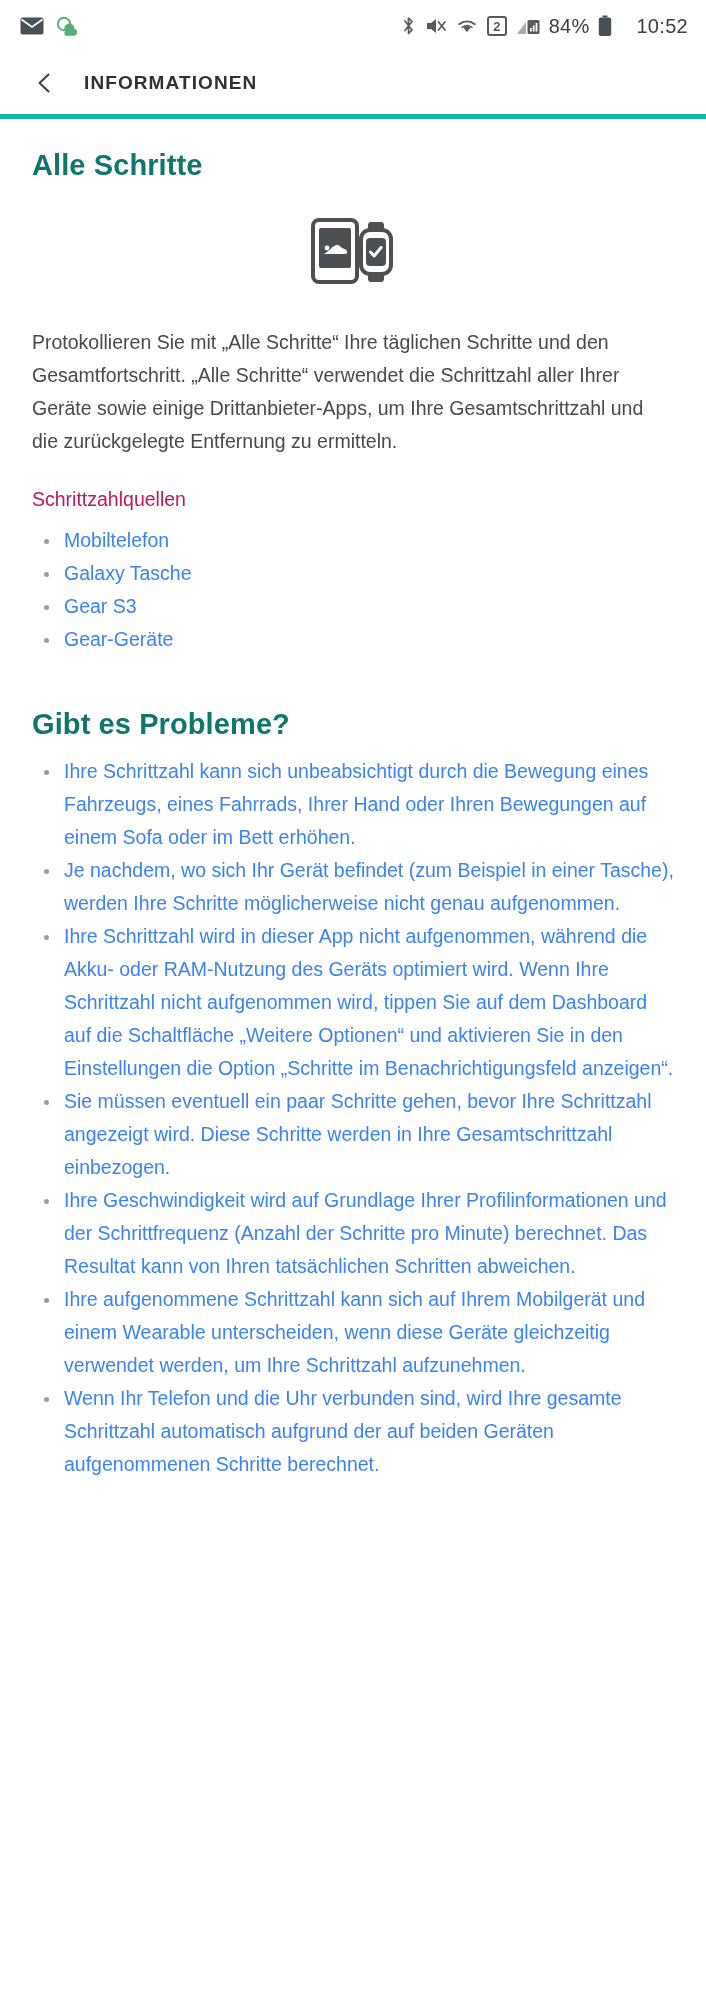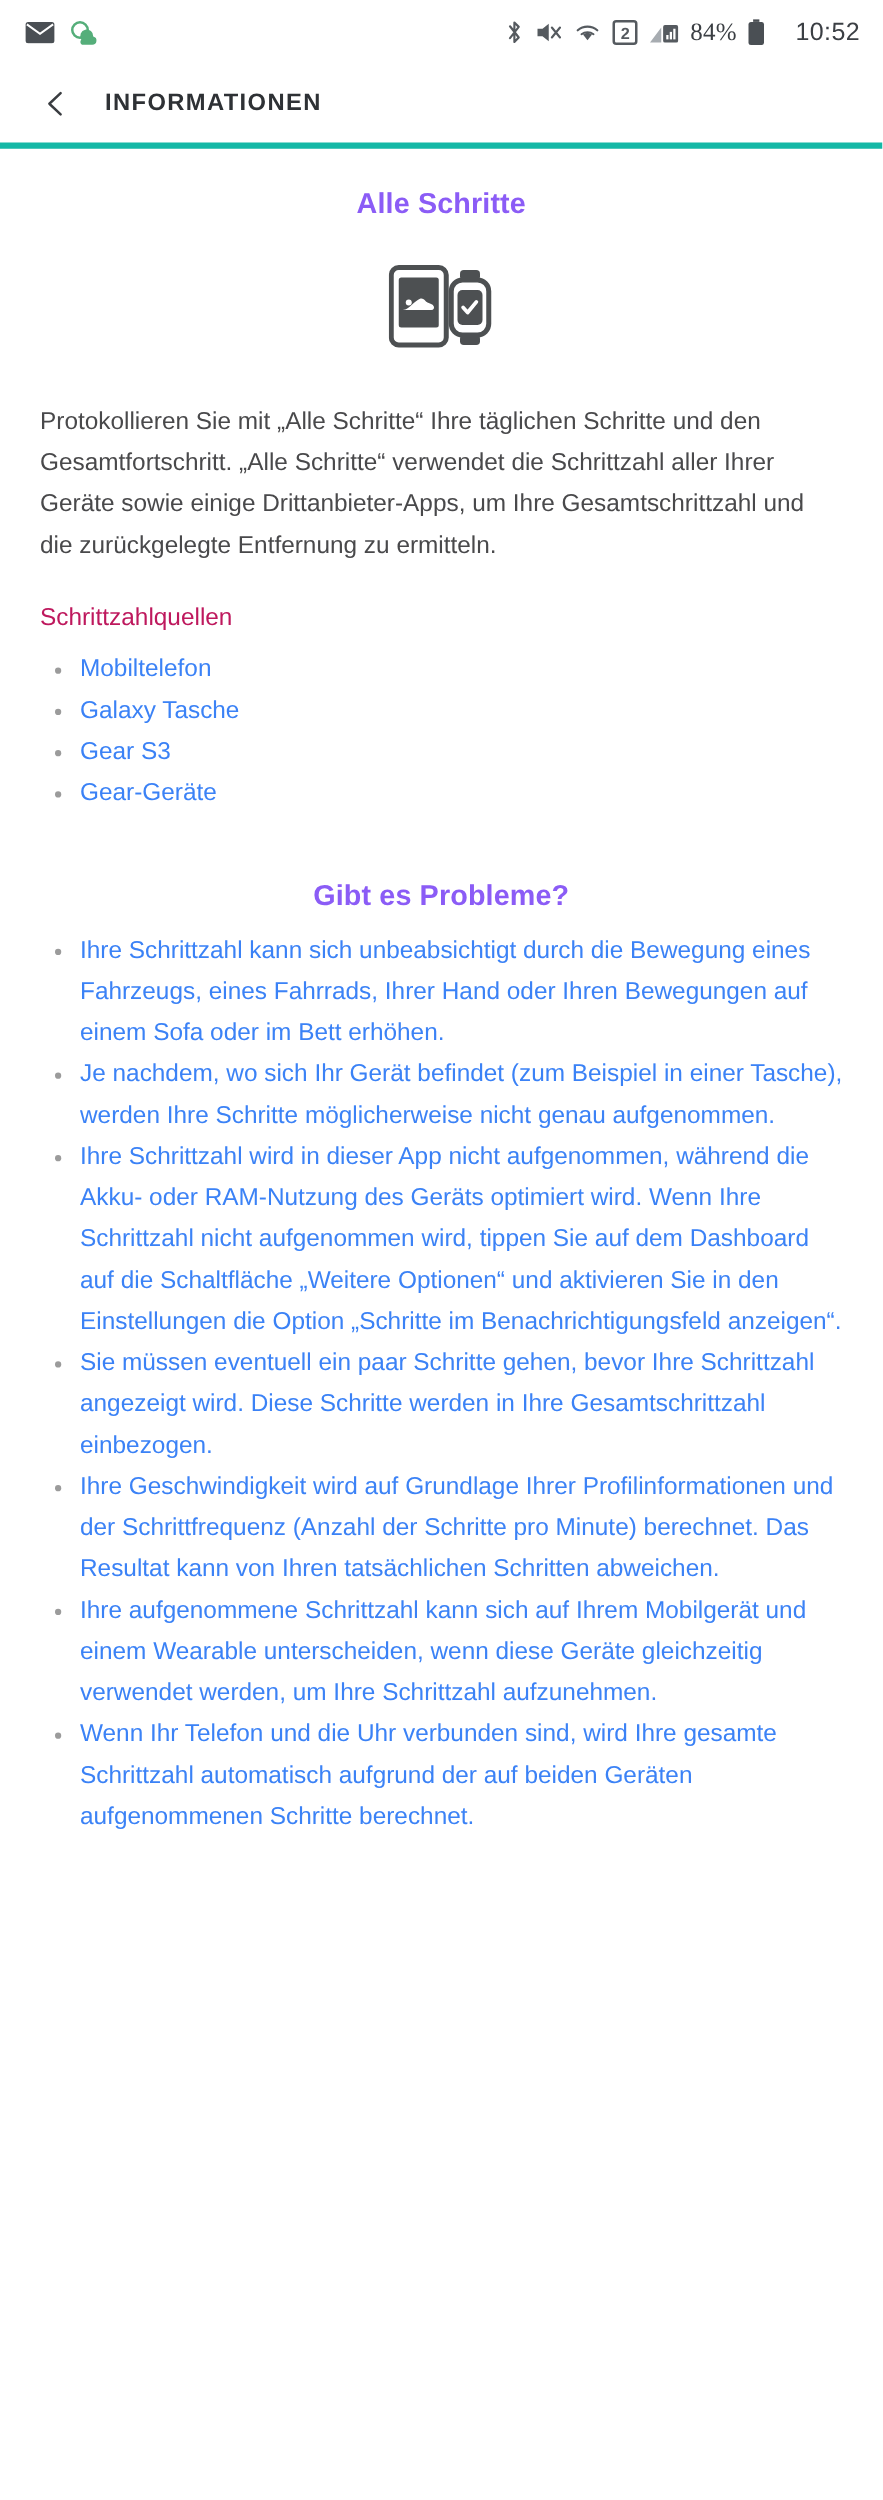--- a/index.html
+++ b/index.html
@@ -38,21 +38,20 @@
   .status-icon {
     display: inline-flex;
     align-items: center;
     justify-content: center;
     color: #555a5f;
   }
   .status-text {
     font-size: 20px;
     color: #3b3f44;
     letter-spacing: 0.2px;
-    font-family: Liberation Serif, serif;
   }
   .clock {
     font-size: 20px;
     color: #3b3f44;
     letter-spacing: 0.3px;
     margin-left: 15px;
   }
   .sim-badge {
     width: 20px;
     height: 20px;
@@ -89,26 +88,25 @@
     letter-spacing: 1.1px;
     color: #2e3135;
     margin-left: 20px;
   }
 
   
   .content {
     padding: 0 32px 40px 32px;
   }
   .section-title {
-    color: #8b5cf6;
-    font-size: 23px;
+    color: #0f766e;
+    font-size: 29px;
     font-weight: bold;
     margin: 30px 0 0 0;
     letter-spacing: 0.1px;
-    text-align: center;
   }
 
   .hero {
     display: flex;
     justify-content: center;
     align-items: center;
     margin: 34px 0 30px 0;
   }
 
   .para {

